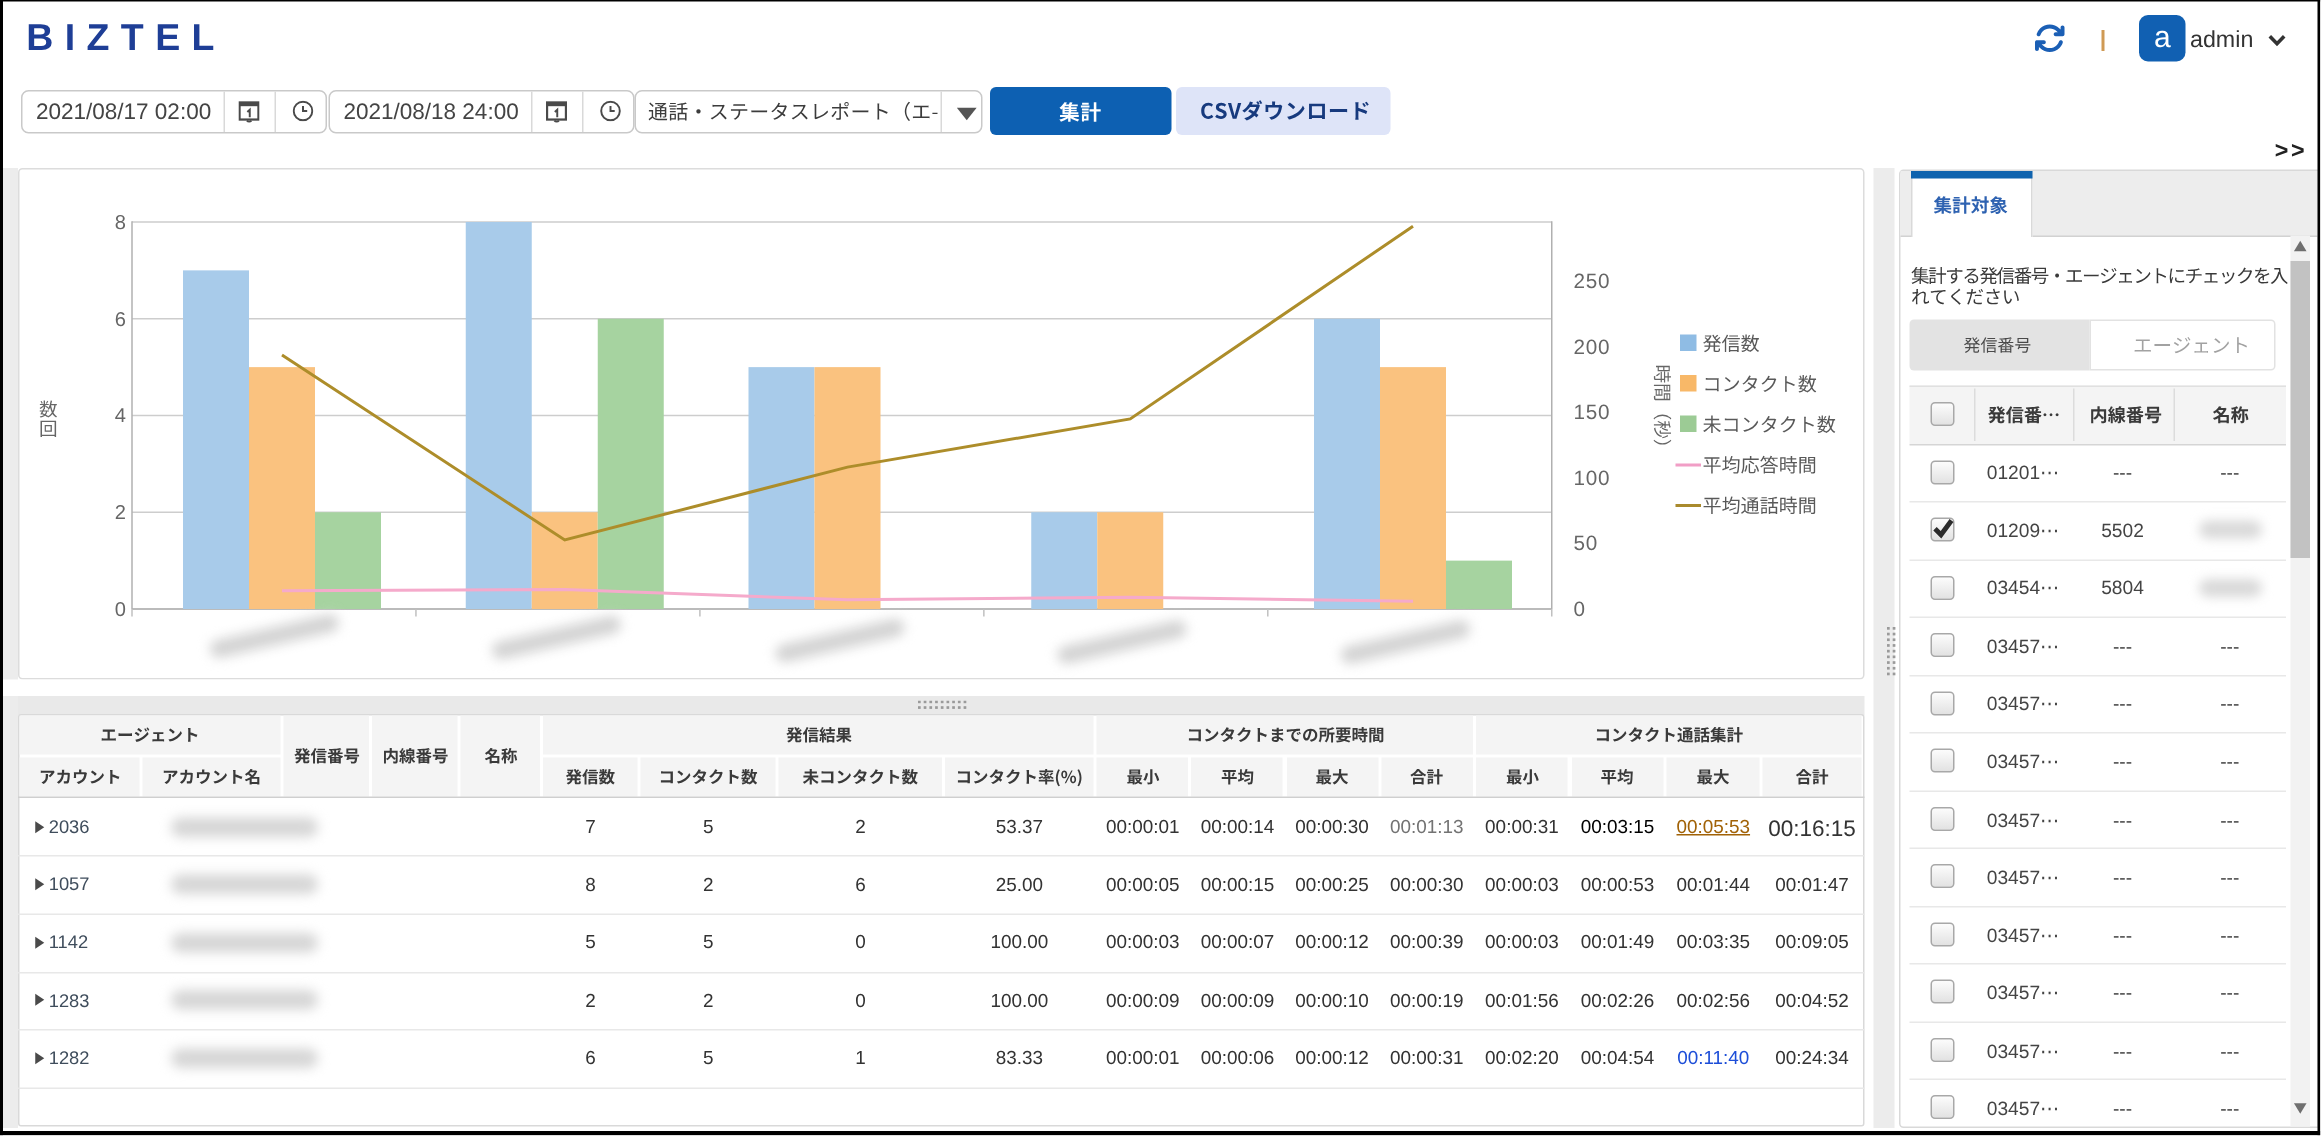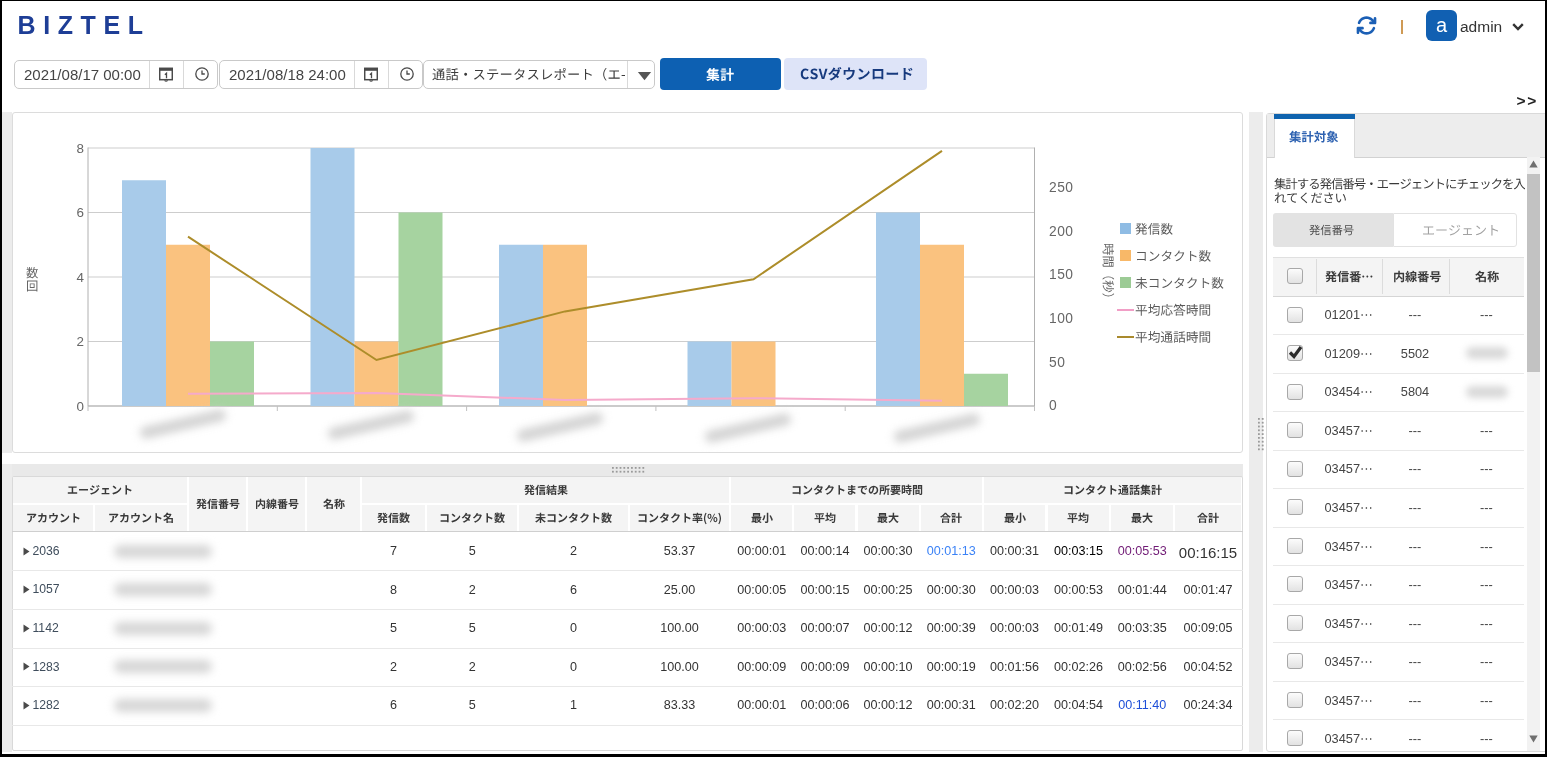--- a/index.html
+++ b/index.html
@@ -12,21 +12,21 @@
 <svg style="position:absolute;left:1355.7px;top:15px;" width="21" height="21" viewBox="0 0 512 512">
 <path fill="#1b5fb5" d="M105.1 202.6c7.7-21.8 20.2-42.3 37.8-59.8c62.5-62.5 163.8-62.5 226.3 0L386.3 160H352c-17.7 0-32 14.3-32 32s14.3 32 32 32H463.5c0 0 0 0 0 0h.4c17.7 0 32-14.3 32-32V80c0-17.7-14.3-32-32-32s-32 14.3-32 32v35.2L414.4 97.6c-87.5-87.5-229.3-87.5-316.8 0C73.2 122 55.6 150.7 44.8 181.4c-5.9 16.7 2.9 34.9 19.5 40.8s34.9-2.9 40.8-19.5zM39 289.3c-5 1.5-9.8 4.2-13.7 8.2c-4 4-6.7 8.8-8.1 14c-.3 1.2-.6 2.5-.8 3.8c-.3 1.7-.4 3.4-.4 5.1V432c0 17.7 14.3 32 32 32s32-14.3 32-32V396.9l17.6 17.5 0 0c87.5 87.4 229.3 87.4 316.7 0c24.4-24.4 42.1-53.1 52.9-83.7c5.9-16.7-2.9-34.9-19.5-40.8s-34.9 2.9-40.8 19.5c-7.7 21.8-20.2 42.3-37.8 59.8c-62.5 62.5-163.8 62.5-226.3 0l-.1-.1L125.6 352H160c17.7 0 32-14.3 32-32s-14.3-32-32-32H48.4c-1.6 0-3.2 .1-4.8 .3c-1.5 .2-3.1 .5-4.6 1z"></path>
 </svg>
 <div style="position:absolute;left:1401px;top:20px;width:1.6px;height:13.5px;background:#cf9a55;"></div>
 <div style="position:absolute;left:1426px;top:10px;width:31px;height:31px;background:#1160b2;border-radius:6px;text-align:center;line-height:30px;font-size:20px;color:#fff;">a</div>
 <div class="t" style="left:1460px;top:17.5px;font-size:15.5px;color:#333;">admin</div>
 <svg style="position:absolute;left:1511.5px;top:23px;" width="12" height="8" viewBox="0 0 12 8">
 <path d="M1.2,1.2 L6,6.1 L10.8,1.2" fill="none" stroke="#333" stroke-width="2.4"></path>
     </svg>
 <div style="position:absolute;left:14px;top:60px;width:204px;height:28.5px;background:#fff;border:1px solid #c9c9c9;border-radius:5px;box-sizing:border-box;"></div>
-<div class="t" style="left:24px;top:65.8px;font-size:15px;color:#444;">2021/08/17 00:00</div>
+<div class="t" style="left:24px;top:65.8px;font-size:15px;color:#444;">2021/08/17 02:00</div>
 <div style="position:absolute;left:148.8px;top:61px;width:1px;height:26.5px;background:#d9d9d9;"></div>
 <div style="position:absolute;left:183px;top:61px;width:1px;height:26.5px;background:#d9d9d9;"></div>
 <div style="position:absolute;left:219px;top:60px;width:203.5px;height:28.5px;background:#fff;border:1px solid #c9c9c9;border-radius:5px;box-sizing:border-box;"></div>
 <div class="t" style="left:229px;top:65.8px;font-size:15px;color:#444;">2021/08/18 24:00</div>
 <div style="position:absolute;left:353.8px;top:61px;width:1px;height:26.5px;background:#d9d9d9;"></div>
 <div style="position:absolute;left:388px;top:61px;width:1px;height:26.5px;background:#d9d9d9;"></div>
 <svg style="position:absolute;left:159px;top:66.5px;" width="14" height="15" viewBox="0 0 14 15">
 <rect x="0.7" y="1.3" width="12.6" height="11.4" fill="none" stroke="#4a4a4a" stroke-width="1.5"></rect>
 <rect x="0.7" y="1.3" width="12.6" height="2.5" fill="#4a4a4a"></rect>
 <path d="M5.9,7.7 L7.5,6.2 L7.5,11.2" fill="none" stroke="#4a4a4a" stroke-width="1.3"></path>
@@ -274,24 +274,24 @@
     </svg>
 <div class="t" style="left:32.5px;top:543.8px;font-size:12.2px;color:#3f4d5c;">2036</div>
 <div style="position:absolute;left:114px;top:544.5px;width:98px;height:13px;background:#d6d6d6;border-radius:7px;filter:blur(4px);"></div>
 <div class="t" style="left:393.6px;top:544.0px;font-size:12.6px;color:#333;transform:translateX(-50%);">7</div>
 <div class="t" style="left:472.2px;top:544.0px;font-size:12.6px;color:#333;transform:translateX(-50%);">5</div>
 <div class="t" style="left:573.6px;top:544.0px;font-size:12.6px;color:#333;transform:translateX(-50%);">2</div>
 <div class="t" style="left:679.6px;top:544.0px;font-size:12.6px;color:#333;transform:translateX(-50%);">53.37</div>
 <div class="t" style="left:761.8px;top:544.0px;font-size:12.6px;color:#333;transform:translateX(-50%);">00:00:01</div>
 <div class="t" style="left:825.0px;top:544.0px;font-size:12.6px;color:#333;transform:translateX(-50%);">00:00:14</div>
 <div class="t" style="left:888.0px;top:544.0px;font-size:12.6px;color:#333;transform:translateX(-50%);">00:00:30</div>
-<div class="t" style="left:951.2px;top:544.0px;font-size:12.6px;color:#3b82f6;transform:translateX(-50%);">00:01:13</div>
+<div class="t" style="left:951.2px;top:544.0px;font-size:12.6px;color:#737373;transform:translateX(-50%);">00:01:13</div>
 <div class="t" style="left:1014.6px;top:544.0px;font-size:12.6px;color:#333;transform:translateX(-50%);">00:00:31</div>
 <div class="t" style="left:1078.4px;top:544.0px;font-size:12.6px;color:#000000;transform:translateX(-50%);">00:03:15</div>
-<div class="t" style="left:1142.2px;top:544.0px;font-size:12.6px;color:#701a75;transform:translateX(-50%);">00:05:53</div>
+<div class="t" style="left:1142.2px;top:544.0px;font-size:12.6px;color:#a16207;transform:translateX(-50%);text-decoration:underline;">00:05:53</div>
 <div class="t" style="left:1208.0px;top:544.0px;font-size:15px;color:#333;transform:translateX(-50%);">00:16:15</div>
 <div style="position:absolute;left:12px;top:608.9000000000001px;width:1231px;height:1px;background:#e8e8e8;"></div>
 <svg style="position:absolute;left:23px;top:585.1px;" width="7" height="9" viewBox="0 0 7 9">
       <path d="M0.5,0.5 L6.5,4.5 L0.5,8.5 Z" fill="#4a4a4a"></path>
     </svg>
 <div class="t" style="left:32.5px;top:582.4px;font-size:12.2px;color:#3f4d5c;">1057</div>
 <div style="position:absolute;left:114px;top:583.1px;width:98px;height:13px;background:#d6d6d6;border-radius:7px;filter:blur(4px);"></div>
 <div class="t" style="left:393.6px;top:582.6px;font-size:12.6px;color:#333;transform:translateX(-50%);">8</div>
 <div class="t" style="left:472.2px;top:582.6px;font-size:12.6px;color:#333;transform:translateX(-50%);">2</div>
 <div class="t" style="left:573.6px;top:582.6px;font-size:12.6px;color:#333;transform:translateX(-50%);">6</div>

